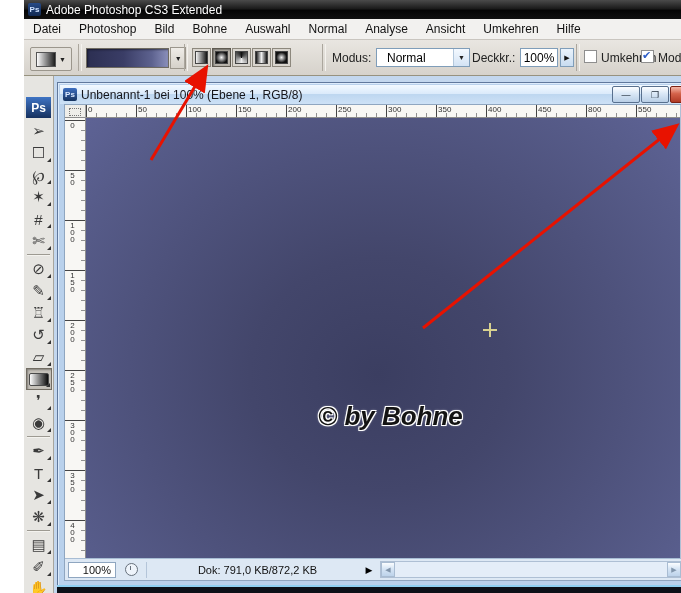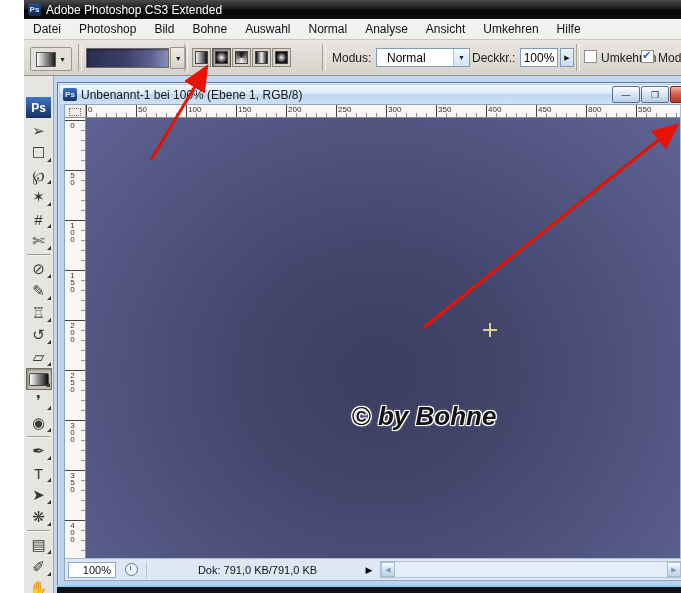--- a/index.html
+++ b/index.html
@@ -90,21 +90,21 @@
   .corner-box::after{content:"";position:absolute;left:4px;top:3px;width:10px;height:6px;border:1px dotted #777;}
   .vruler{position:absolute;left:0;top:13px;width:21px;bottom:22px;background:#f8f7f4;border-right:1px solid #8d8d8d;box-sizing:border-box;}
   .vruler .ticks{position:absolute;inset:0;
     background-image:repeating-linear-gradient(to bottom,#444 0 1px,transparent 1px 50px),
                      repeating-linear-gradient(to bottom,#909090 0 1px,transparent 1px 10px);
     background-size:100% 100%,4px 100%;background-position:0 2px,100% 2px;background-repeat:no-repeat,no-repeat;}
   .vruler .num{position:absolute;left:3px;font-size:8px;color:#333;writing-mode:vertical-rl;text-orientation:upright;letter-spacing:-2px;}
 
   .canvas{position:absolute;left:21px;top:13px;width:597px;height:442px;
     background:radial-gradient(ellipse 430px 390px at 49% 58%,#3b3e61 0%,#43466b 30%,#4e527c 58%,#575c8a 80%,#606599 100%);}
-  .watermark{position:absolute;left:253px;top:296px;width:212px;text-align:center;color:#141414;
+  .watermark{position:absolute;left:253px;top:296px;width:212px;color:#141414;
     font-style:italic;font-weight:bold;
     text-shadow:-1px -1px 0 #fff,1px -1px 0 #fff,-1px 1px 0 #fff,1px 1px 0 #fff,0 0 3px #fff;}
   .wm1{font-size:26px;line-height:30px;}
   .wm2{font-size:14px;line-height:18px;}
 
   .vscroll{position:absolute;right:0;top:0;width:16px;bottom:22px;background:#e4edf8;border-left:1px solid #aebfd4;box-sizing:border-box;}
   .vscroll .sbtn{position:absolute;left:0;right:0;height:15px;background:linear-gradient(#fbfdff,#d6e5f5 45%,#bdd3ea);
     border:1px solid #98aec8;display:flex;align-items:center;justify-content:center;font-size:7px;color:#45586e;box-sizing:border-box;}
   .vscroll .up{top:0;} .vscroll .down{bottom:0;}
 
@@ -297,21 +297,21 @@
         <div class="sbtn down" data-name="scroll-down-button">
             <span data-name="scroll-down-icon">▼</span>
           </div>
       </div>
       <div class="statusbar" data-name="status-bar">
         <div class="zoom-box" data-name="zoom-level-input">
             <span>100%</span>
           </div>
         <div class="clock-ico" data-name="timer-icon"></div>
         <div class="sb-sep" data-name="divider"></div>
-        <div class="doc-size" data-name="document-size-info">Dok: 791,0 KB/791,0 KB</div>
+        <div class="doc-size" data-name="document-size-info">Dok: 791,0 KB/872,2 KB</div>
         <div class="sb-next" data-name="status-options-button">▶</div>
         <div class="hscroll" data-name="horizontal-scrollbar">
           <div class="sbtn left" data-name="scroll-left-button">
               <span data-name="scroll-left-icon">◀</span>
             </div>
           <div class="sbtn right" data-name="scroll-right-button">
               <span data-name="scroll-right-icon">▶</span>
             </div>
         </div>
         <div class="grip" data-name="resize-grip"></div>

